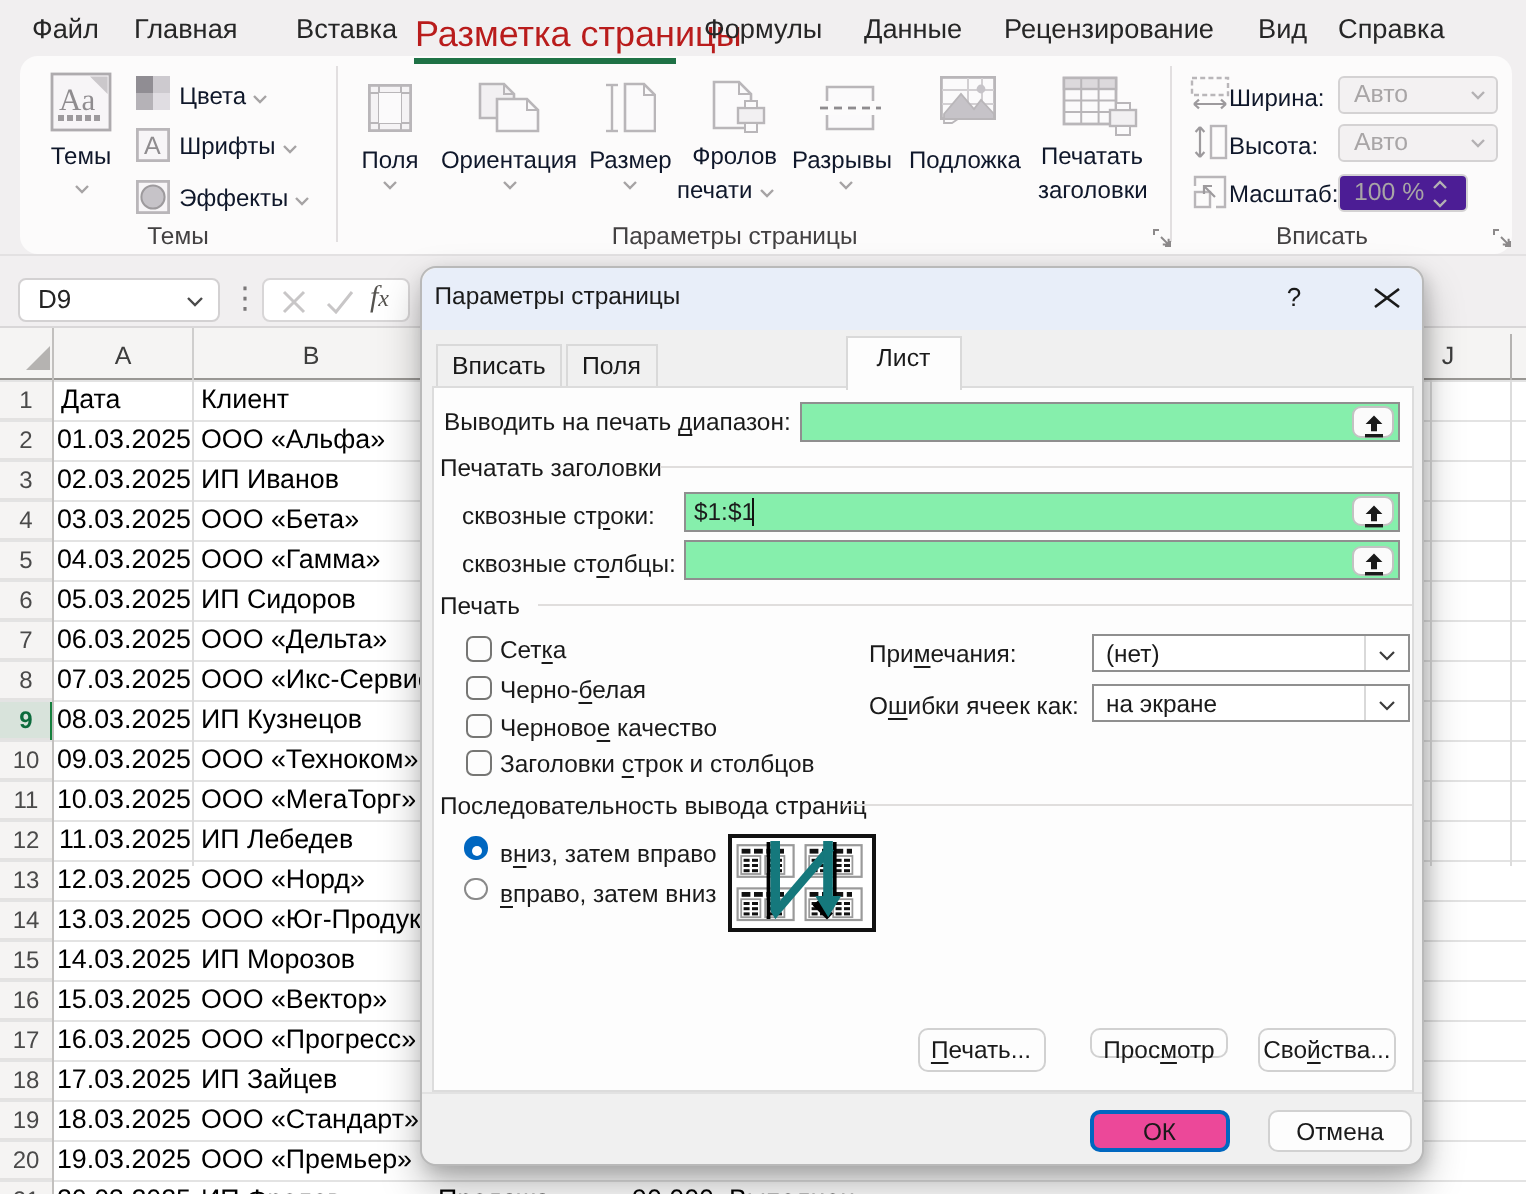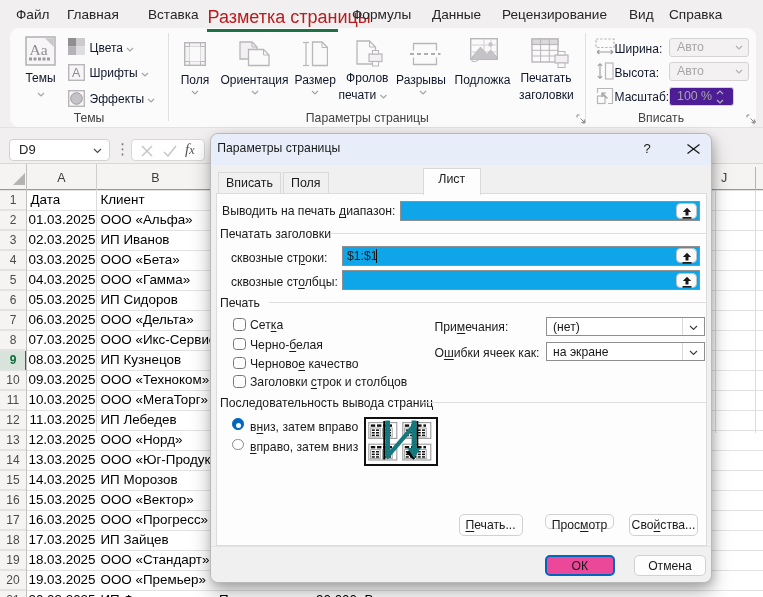--- a/index.html
+++ b/index.html
@@ -39,21 +39,21 @@
 #corner{position:absolute;left:13px;top:9px;width:0;height:0;border-left:12px solid transparent;border-bottom:12px solid #b5b3b1}
 
 #dlg{position:absolute;left:210px;top:133px;width:501.5px;height:450px;background:#f0f0f0;border:1px solid #b9b9b9;border-radius:8px;box-shadow:0 10px 20px rgba(0,0,0,.28),2px 3px 8px rgba(0,0,0,.15);font-size:12.2px;color:#1a1a1a;z-index:10}
 #dlgtitle{position:absolute;left:0;top:0;width:499.5px;height:30.5px;background:#e8eef9;border-radius:8px 8px 0 0}
 #dlgtitle .t{position:absolute;left:6.3px;top:6.5px;font-size:12.2px}
 #dlgtitle .q{position:absolute;left:429px;top:6.5px;width:14px;text-align:center;font-size:13px}
 .tab{position:absolute;top:37.5px;height:21.5px;background:#f0f0f0;border:1px solid #d9d9d9;border-bottom:none;font-size:12.4px;text-align:center;line-height:21px;z-index:2}
 .tab.on{top:34px;height:26.5px;background:#fdfdfd;line-height:20px;z-index:4}
 #page{position:absolute;left:4.5px;top:59px;width:491px;height:353.3px;background:#fdfdfd;border:1px solid #dcdcdc;z-index:1}
 .lbl{position:absolute;white-space:nowrap;z-index:5}
-.inp{position:absolute;background:#0ea5e9;border:1px solid #8f8f8f;z-index:5}
+.inp{position:absolute;background:#86efac;border:1px solid #8f8f8f;z-index:5}
 .rngbtn{position:absolute;right:1.5px;top:1.5px;bottom:1.5px;width:21px;background:#fbfbfb;border:1px solid #c2c2c2;border-radius:4.5px}
 .fline{position:absolute;height:1px;background:#e0dedd;z-index:5}
 .cbx{position:absolute;width:12.5px;height:12.5px;background:#fdfdfd;border:1px solid #767674;border-radius:3.5px;z-index:5}
 .dd{position:absolute;left:335px;width:158.8px;height:19.6px;background:#fff;border:1px solid #8f8f8f;z-index:5;line-height:18px;padding-left:6px}
 .dd .sep{position:absolute;right:20.5px;top:0;width:1px;height:100%;background:#d9d9d9}
 .radio{position:absolute;left:21px;width:11.6px;height:11.6px;border-radius:50%;z-index:5}
 .radio.on{background:#0067c0;border:1px solid #0067c0}
 .radio.on::after{content:"";position:absolute;left:3.3px;top:3.3px;width:5px;height:5px;border-radius:50%;background:#fff}
 .radio.off{background:#fff;border:1px solid #8a8a8a}
 .btn{position:absolute;background:#fdfdfd;border:1px solid #d1d1d1;border-radius:5px;font-size:12.2px;text-align:center;z-index:6;color:#1a1a1a}

